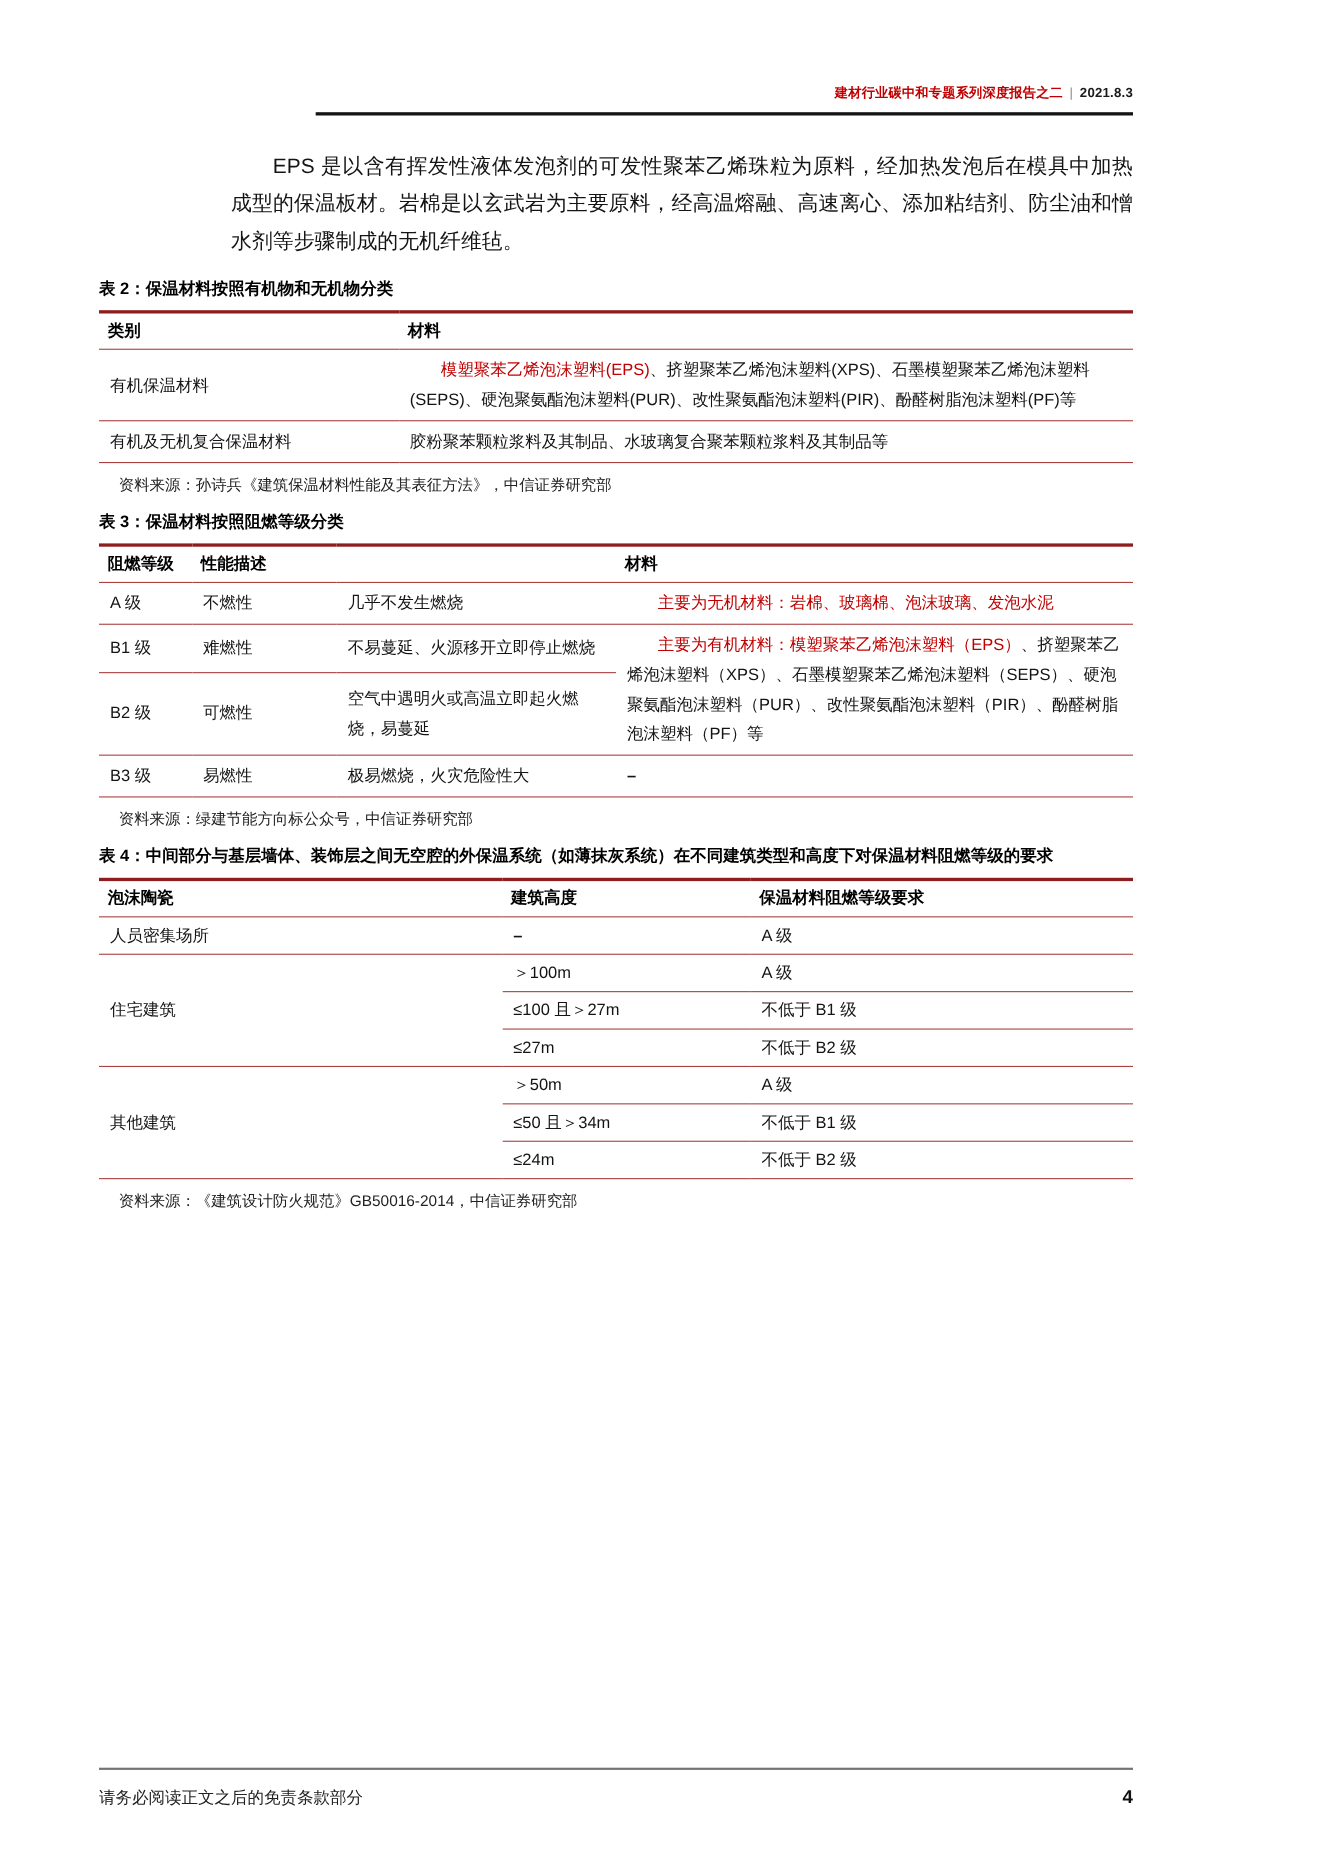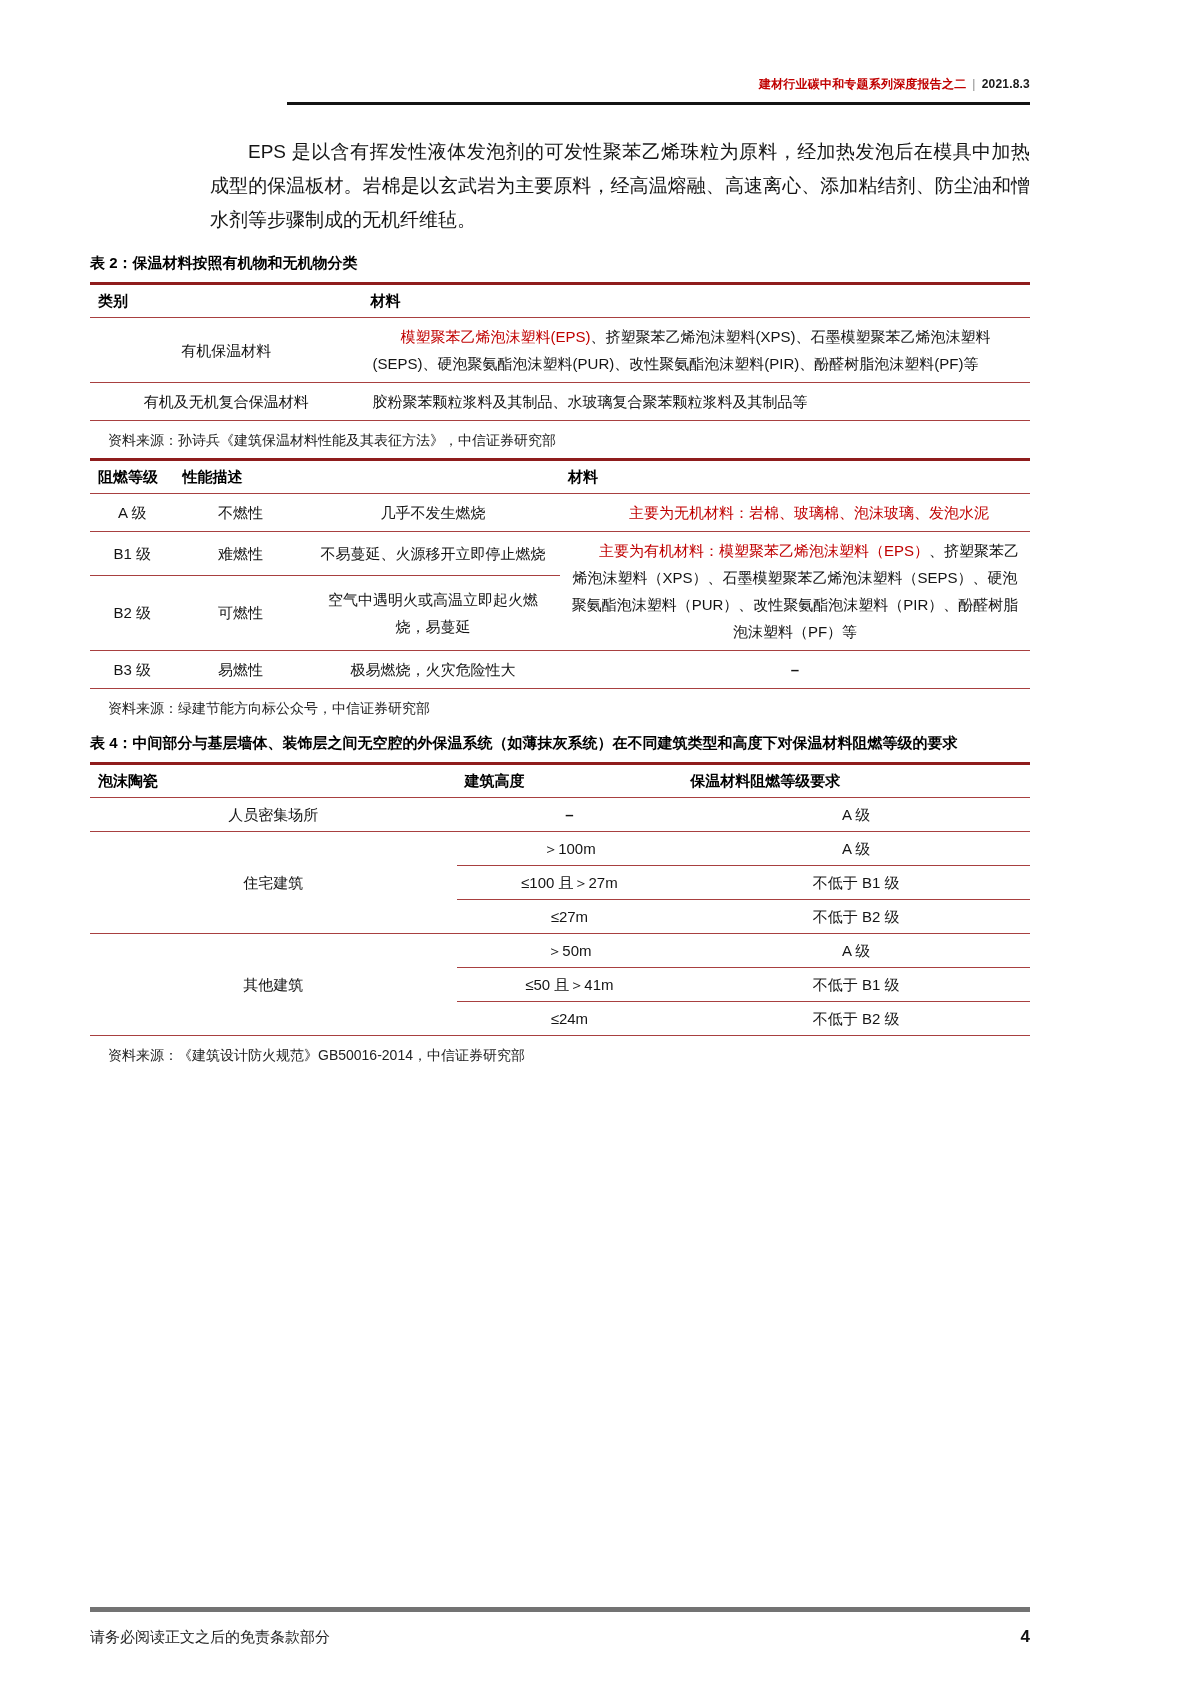--- a/index.html
+++ b/index.html
@@ -69,39 +69,39 @@
     line-height:20px;
     border-bottom:1.2px solid var(--table-border,#a84040);
     color:#000;
   }
   .data-table td {
     padding:5px 10px;
     line-height:27px;
     border-bottom:1px solid var(--table-border,#a84040);
     vertical-align:middle;
   }
-  .center { text-align:center; }
+  .center { text-align:left; }
   .left { text-align:left; }
   .bold { font-weight:bold; }
   .red { color:var(--accent-red,#c00000);margin-left:28px; }
   .table-source {
     margin-top:10px;
     font-size:14px;
     color:#222222;
     line-height:18px;
     margin-left:18px;
   }
   .t4 td { line-height:23px; }
   
   .footer {
     position:absolute;
     left:90px;
     top:1607px;
     width:940px;
-    border-top:5px solid #737373;
+    border-top:2px solid #737373;
     padding-top:15px;
     display:flex;
     justify-content:space-between;
     align-items:baseline;
   }
   .footer-disclaimer { font-size:15px; color:#222; }
   .footer-pagenum { font-size:17px; font-weight:bold; color:#111; }
 </style>
 </head>
 <body>
@@ -139,20 +139,21 @@
           <tr>
             <td class="center">有机及无机复合保温材料</td>
             <td class="left"><span>胶粉聚苯颗粒浆料及其制品、水玻璃复合聚苯颗粒浆料及其制品等</span></td>
           </tr>
         </tbody>
       </table>
       <div class="table-source">资料来源：孙诗兵《建筑保温材料性能及其表征方法》，中信证券研究部</div>
     </section>
 
     <section>
+      <div class="table-caption">表 3：保温材料按照阻燃等级分类</div>
       <table class="data-table t3">
         <colgroup>
             <col style="width:9%">
             <col style="width:14%">
             <col style="width:27%">
             <col>
           </colgroup>
         <thead>
           <tr>
             <th>阻燃等级</th>
@@ -222,21 +223,21 @@
           <tr>
             <td class="center">≤27m</td>
             <td class="center">不低于 B2 级</td>
           </tr>
           <tr>
             <td class="center" rowspan="3">其他建筑</td>
             <td class="center">＞50m</td>
             <td class="center">A 级</td>
           </tr>
           <tr>
-            <td class="center">≤50 且＞41m</td>
+            <td class="center">≤50 且＞34m</td>
             <td class="center">不低于 B1 级</td>
           </tr>
           <tr>
             <td class="center">≤24m</td>
             <td class="center">不低于 B2 级</td>
           </tr>
         </tbody>
       </table>
       <div class="table-source">资料来源：《建筑设计防火规范》GB50016-2014，中信证券研究部</div>
     </section>

